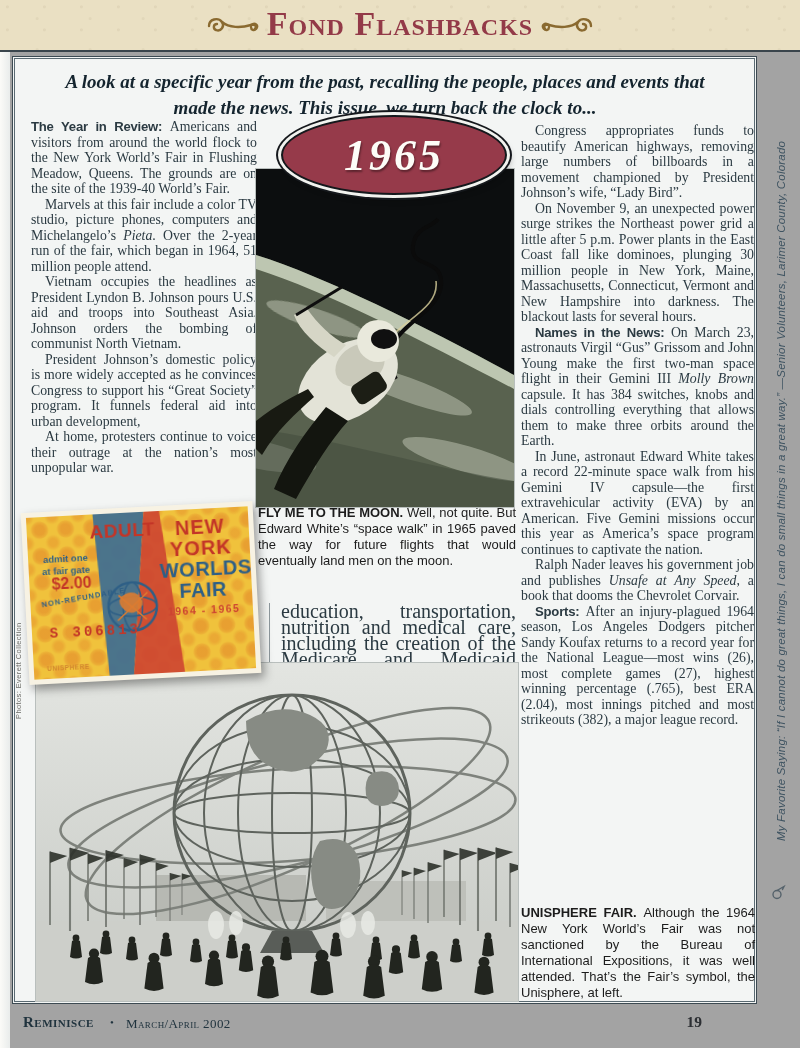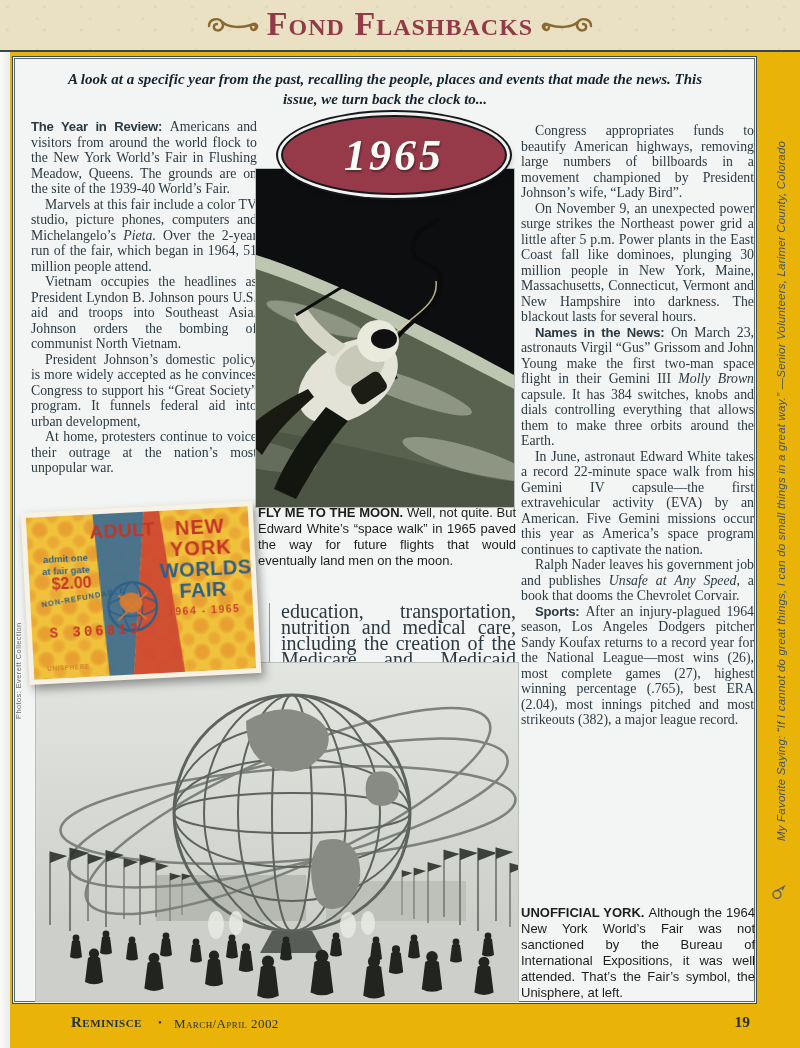--- a/index.html
+++ b/index.html
@@ -1,18 +1,18 @@
 <!DOCTYPE html>
 <html><head>
 <meta charset="utf-8">
 <style>
   * { margin:0; padding:0; box-sizing:border-box; }
   html,body { width:800px; }
   body { font-family:"Liberation Serif", serif; background:#e9eceb; }
-  .page { position:relative; width:800px; height:1048px; background:#eab308; overflow:hidden; }
+  .page { position:relative; width:800px; height:1048px; background:#a3a3a3; overflow:hidden; }
   .page::before { content:""; position:absolute; left:0; top:0; bottom:0; width:10px;
     background:linear-gradient(90deg,#fbfbf8, #e9eceb); }
 
   
   .band { position:absolute; left:0; top:0; width:800px; height:52px;
     background:#eae0c3;
     background-image:radial-gradient(circle at 20% 30%, rgba(120,100,60,.08) 1px, transparent 2px),
                      radial-gradient(circle at 70% 60%, rgba(120,100,60,.07) 1px, transparent 2px);
     background-size:37px 23px, 53px 31px;
     border-bottom:2px solid #3a454c;
@@ -20,21 +20,21 @@
   .band-title { font-family:"Liberation Serif", serif; font-variant:small-caps; font-weight:700;
     font-size:34px; letter-spacing:1px; color:#933a48; line-height:1; padding-bottom:2px; }
   .swirl { width:52px; height:24px; }
 
   
   .main-box { position:absolute; left:12px; top:56px; width:745px; height:948px;
     background:#f3f5f4; border:1px solid #3c4a52;
     box-shadow: inset 0 0 0 1px #f3f5f4, inset 0 0 0 2px #5a6a72; }
 
   .intro { position:absolute; left:52px; top:12px; width:640px; text-align:center;
-    font-style:italic; font-weight:700; font-size:15px; line-height:1.35; color:#14242e; }
+    font-style:italic; font-weight:700; font-size:19px; line-height:1.35; color:#14242e; }
 
   
   .col { position:absolute; color:#2b3a42; font-size:13.8px; line-height:15.5px; text-align:justify; }
   .col p { text-indent:14px; margin:0; }
   .col p.nofirst { text-indent:0; }
   .left-col  { left:18px;  top:62px; width:226px; }
   .right-col { left:508px; top:66px; width:233px; height:786px; overflow:hidden; }
   .rb { font-weight:700; }
   .ri { font-style:italic; }
   .rf { font-family:"Liberation Sans", sans-serif; font-size:.95em; letter-spacing:-.2px; }
@@ -96,21 +96,21 @@
   
   .margin-note { position:absolute; right:3px; top:120px; height:742px; width:32px;
     display:flex; align-items:center; justify-content:center;
     writing-mode:vertical-rl; transform:rotate(180deg);
     font-family:"Liberation Sans", sans-serif; font-style:italic; font-size:11.5px;
     letter-spacing:.2px; color:#3e5361; white-space:nowrap; }
   .margin-mark { position:absolute; right:14px; top:884px; width:15px; height:17px; }
   .credit { position:absolute; left:1px; top:532px; height:130px;
     writing-mode:vertical-rl; transform:rotate(180deg);
     font-family:"Liberation Sans", sans-serif; font-size:7.5px; color:#6b6b66; letter-spacing:.4px; }
-  .footer { position:absolute; left:0; top:1008px; width:728px; height:32px; color:#20333e;margin-left:48px; }
+  .footer { position:absolute; left:0; top:1008px; width:728px; height:32px; color:#20333e; }
   .footer .mag { position:absolute; left:23px; top:6px; font-variant:small-caps; font-weight:700;
     font-size:15px; letter-spacing:.5px; }
   .footer .sep { position:absolute; left:110px; top:8px; font-size:11px; }
   .footer .issue { position:absolute; left:126px; top:8px; font-variant:small-caps; font-size:13px; letter-spacing:.4px; }
   .footer .pg { position:absolute; right:26px; top:5px; font-size:15.5px; font-weight:700; color:#2c2f33; }
 </style>
 </head>
 <body>
 
 <div class="page">
@@ -306,21 +306,21 @@
 
     <div class="col right-col">
       <p><span>Congress appropriates funds to beautify American highways, removing large numbers of billboards in a movement championed by President Johnson’s wife, “Lady Bird”.</span></p>
       <p><span>On November 9, an unexpected power surge strikes the Northeast power grid a little after 5 p.m. Power plants in the East Coast fall like dominoes, plunging 30 million people in New York, Maine, Massachusetts, Connecticut, Vermont and New Hampshire into darkness. The blackout lasts for several hours.</span></p>
       <p><span class="rb rf">Names in the News: </span><span>On March 23, astronauts Virgil “Gus” Grissom and John Young make the first two-man space flight in their Gemini III </span><span class="ri">Molly Brown</span><span> capsule. It has 384 switches, knobs and dials controlling everything that allows them to make three orbits around the Earth.</span></p>
       <p><span>In June, astronaut Edward White takes a record 22-minute space walk from his Gemini IV capsule—the first extravehicular activity (EVA) by an American. Five Gemini missions occur this year as America’s space program continues to captivate the nation.</span></p>
       <p><span>Ralph Nader leaves his government job and publishes </span><span class="ri">Unsafe at Any Speed</span><span>, a book that dooms the Chevrolet Corvair.</span></p>
       <p><span class="rb rf">Sports: </span><span>After an injury-plagued 1964 season, Los Angeles Dodgers pitcher Sandy Koufax returns to a record year for the National League—most wins (26), most complete games (27), highest winning percentage (.765), best ERA (2.04), most innings pitched and most strikeouts (382), a major league record.</span></p>
     </div>
 
-    <div class="caption cap-unofficial"><span class="rb">UNOFFICIAL YORK. </span><span>Although the 1964 New York World’s Fair was not sanctioned by the Bureau of International Expositions, it was well attended. That’s the Fair’s symbol, the Unisphere, at left.</span></div>
+    <div class="caption cap-unofficial"><span class="rb">UNISPHERE FAIR. </span><span>Although the 1964 New York World’s Fair was not sanctioned by the Bureau of International Expositions, it was well attended. That’s the Fair’s symbol, the Unisphere, at left.</span></div>
 
   </div>
 
   <div class="margin-note">My Favorite Saying: “If I cannot do great things, I can do small things in a great way.” —Senior Volunteers, Larimer County, Colorado</div>
   <svg class="margin-mark" viewBox="0 0 15 17">
     <circle cx="6" cy="10.5" r="4" fill="none" stroke="#55626b" stroke-width="1.4"></circle>
     <path d="M6,6.5 L13,2.5 l-1.5,3" fill="none" stroke="#55626b" stroke-width="1.4" stroke-linecap="round"></path>
   </svg>
 
   <div class="footer">

